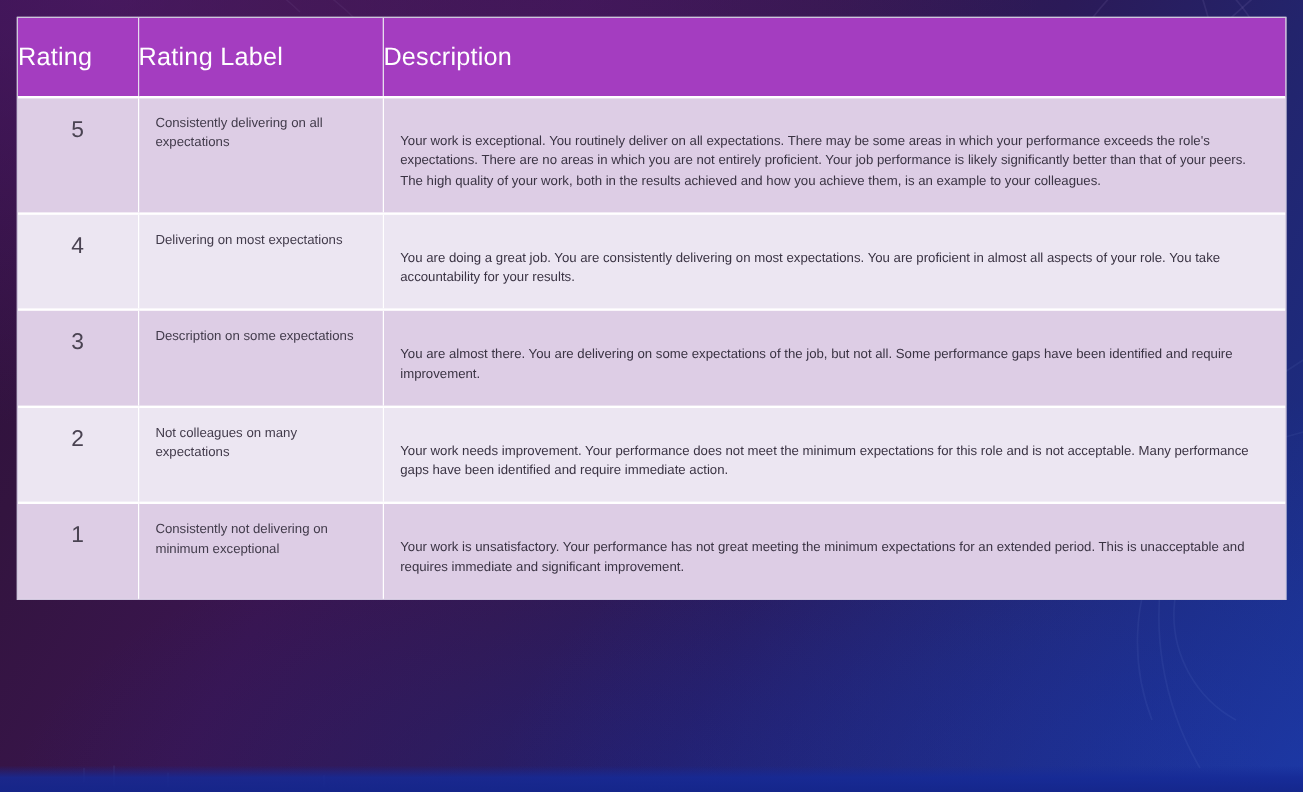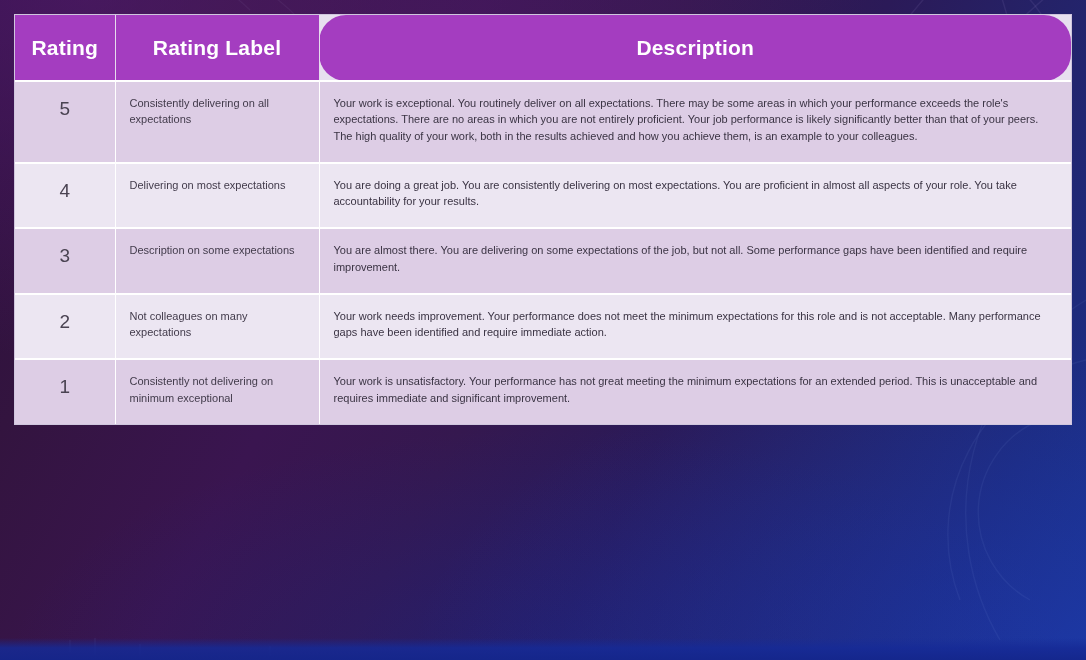--- a/index.html
+++ b/index.html
@@ -67,30 +67,30 @@
     table-layout: fixed;
   }
 
   table.rating-table col.c-rating { width: 100px; }
   table.rating-table col.c-label  { width: 204px; }
   table.rating-table col.c-desc   { width: auto; }
 
   thead th {
     background: #a43dc0;
     color: #ffffff;
-    font-weight: 700;
+    font-weight: 400;
     font-size: 21px;
     letter-spacing: .2px;
-    text-align: center;
+    text-align: left;
     vertical-align: middle;
     height: 66px;
     border-right: 1px solid #e6dced;
     border-bottom: 2px solid #ffffff;
   }
-  thead th:last-child { border-right: none; border-radius: 27px; }
+  thead th:last-child { border-right: none; }
 
   tbody td {
     border-right: 1px solid #ffffff;
     border-bottom: 2px solid #ffffff;
     vertical-align: top;
     color: #3d3646;
     font-size: 11px;
     line-height: 1.48;
   }
   tbody td:last-child { border-right: none; }
@@ -103,21 +103,21 @@
     text-align: center;
     font-size: 19px;
     color: #4a4352;
     padding: 13px 6px 18px 6px;
   }
   td.cell-label {
     padding: 13px 14px 18px 14px;
     color: #423b4b;
   }
   td.cell-desc {
-    padding: 13px 16px 18px 14px;
+    padding: 28px 16px 18px 14px;
     color: #3a3343;
   }
 </style>
 </head>
 <body>
 
 <div class="bg-layer"></div>
 <div class="bg-vignette"></div>
 
 <svg class="bg-arcs" viewBox="0 0 1086 660" preserveAspectRatio="none">

